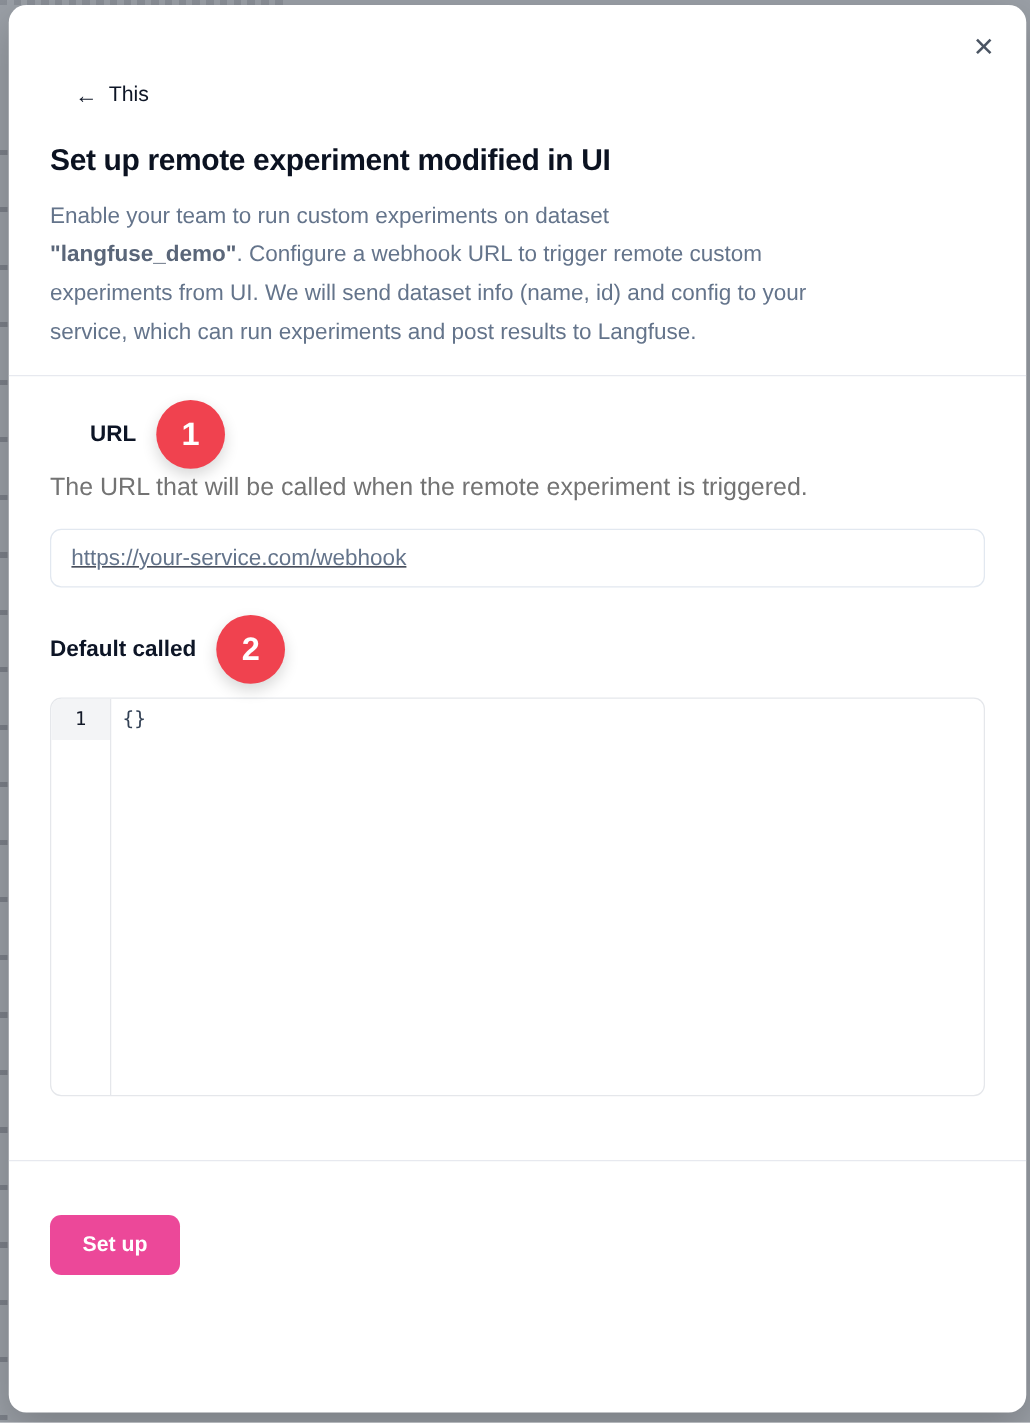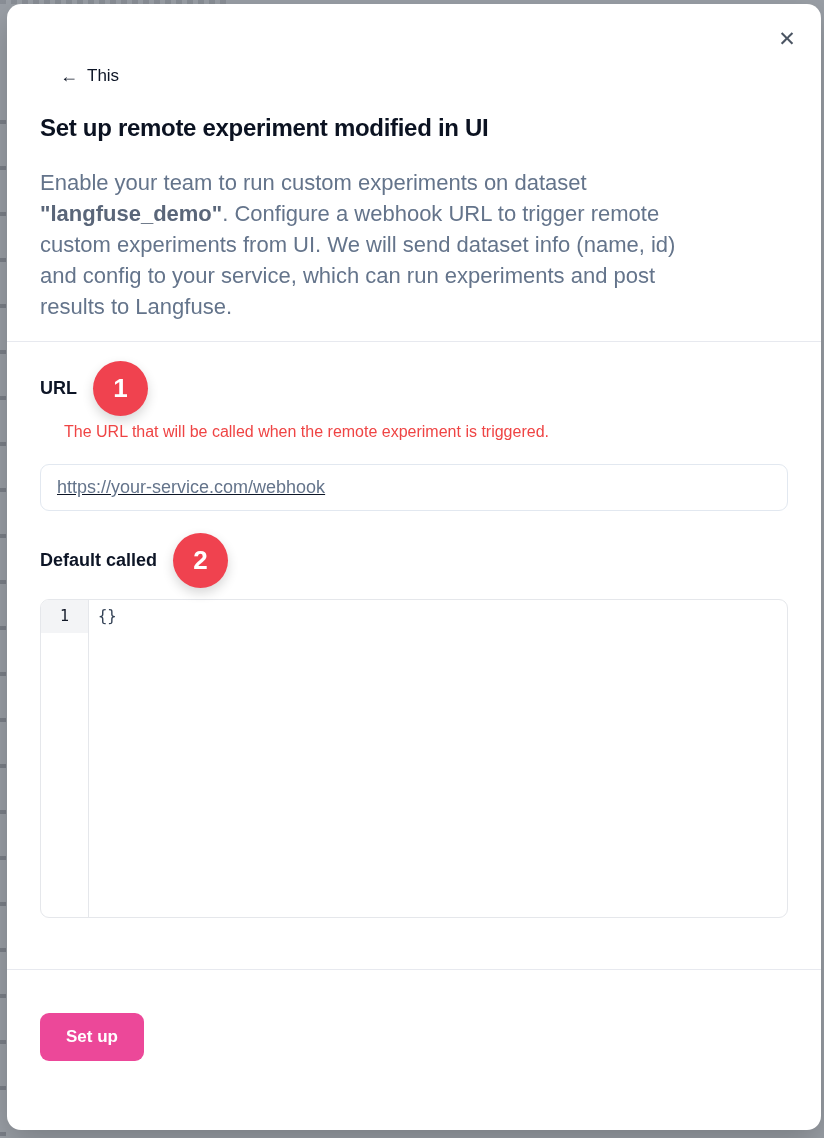--- a/index.html
+++ b/index.html
@@ -42,49 +42,48 @@
     font-size: 17px; font-weight: 500; color: #0d1526;
     text-decoration: none; cursor: pointer;
   }
   .back-arrow { font-size: 18px; line-height: 1; }
   .title {
     margin-top: 25px;
     font-size: 24px; font-weight: 700; letter-spacing: -0.3px;
     color: #0b1221; line-height: 34px;
   }
   .intro {
-    margin-top: 22px;
+    margin-top: 11px;
     max-width: 648px;
-    font-size: 22px; line-height: 31px;
+    font-size: 18px; line-height: 31px;
     color: #64748b;
   }
   .intro strong { font-weight: 700; color: #5a6679; }
 
   .divider { height: 1px; background: #e7e9ef; width: 100%; }
   .divider-top { margin-top: 19px; }
 
   .modal-body { padding: 0 33px; }
   .label-row {
     display: flex; align-items: center; gap: 16px;
     height: 55px;
   }
-  .row-url { margin-top: 19px; }
+  .row-url { margin-top: 19px; margin-left: 32px; }
   .row-config { margin-top: 22px; }
   .field-label { font-size: 18px; font-weight: 600; color: #0d1526; }
   .step-badge {
     width: 55px; height: 55px; border-radius: 50%;
     background: #f0424f; color: #ffffff;
     font-size: 26px; font-weight: 700;
     display: flex; align-items: center; justify-content: center;
     box-shadow: 0 5px 12px rgba(0,0,0,.16);
   }
   .field-desc {
-    font-size: 16px; line-height: 31px; color: #ef4444;
+    font-size: 20px; line-height: 31px; color: #737373;
     max-width: 648px;
-    margin-left: 24px;
   }
   .desc-url { margin-top: 4px; line-height: 23px; }
   .desc-config { margin-top: 6px; }
 
   .url-input {
     margin-top: 21px;
     width: 100%; height: 47px;
     border: 1px solid #e2e8f0; border-radius: 9px;
     padding: 0 16px;
     font-family: "Liberation Sans", sans-serif;

